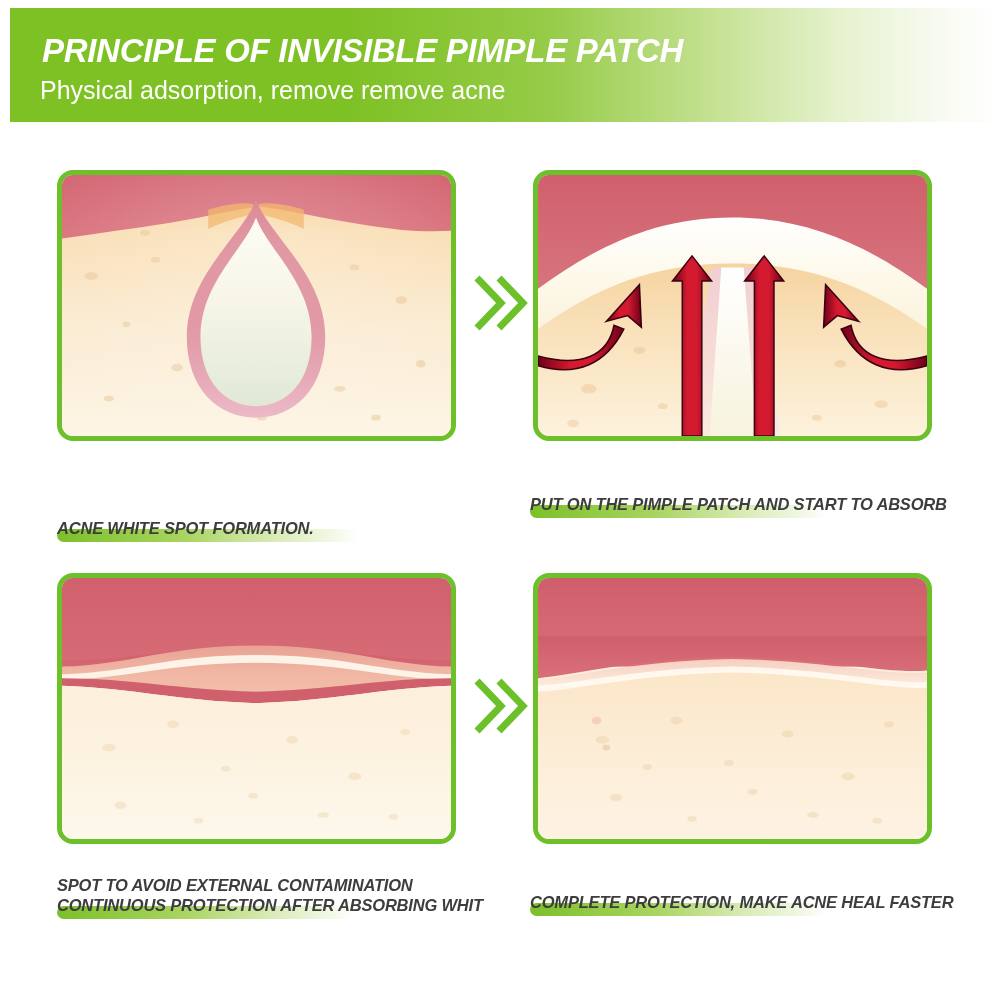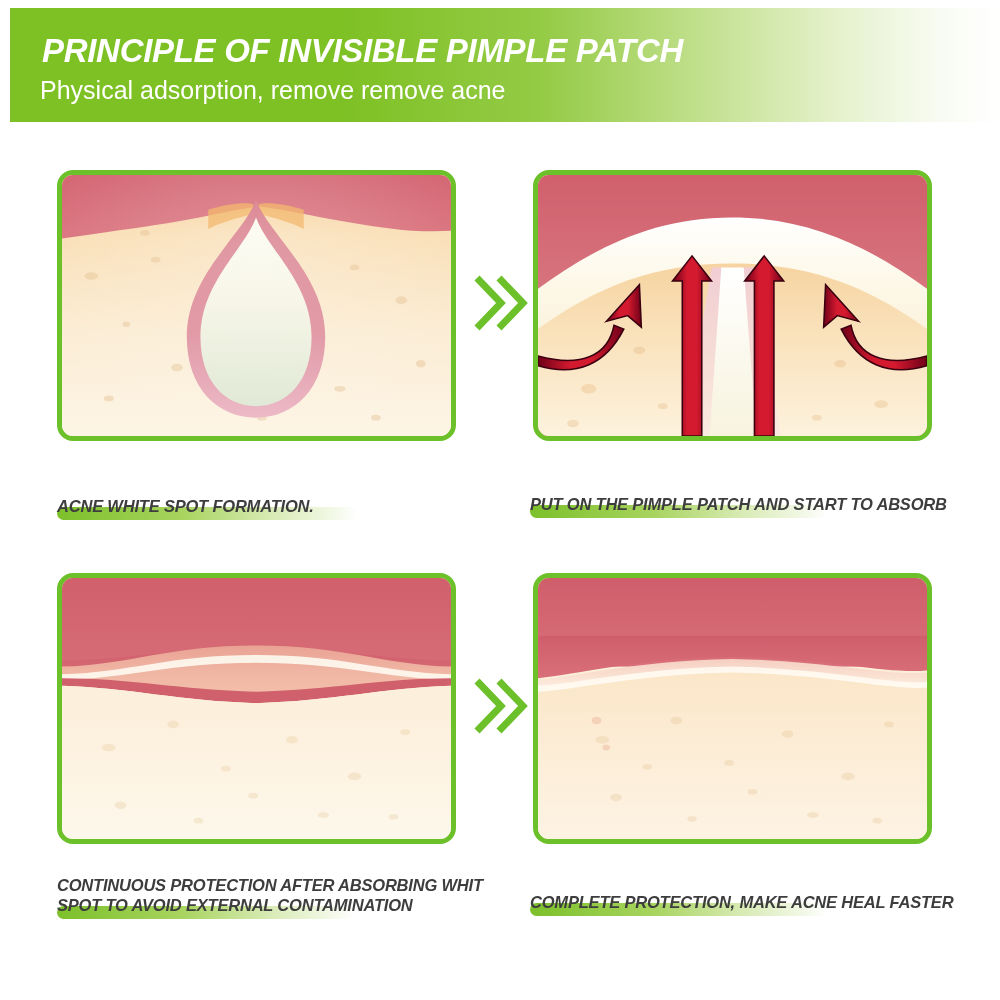--- a/index.html
+++ b/index.html
@@ -92,21 +92,21 @@
     height: 13px;
     border-radius: 7px;
     z-index: 0;
   }
   .caption .ctext {
     position: relative;
     z-index: 1;
     display: block;
   }
 
-  #caption-1 { left: 57px;  top: 496px; text-align: center; }
+  #caption-1 { left: 57px;  top: 518px; text-align: center; }
   #caption-1 .bar { top: 11px; width: 300px;
     background: linear-gradient(to right, #7cc02a 0%, #a8d45f 42%, #d9ebb6 72%, #f2f8e6 92%, #ffffff 100%); }
 
   #caption-2 { left: 530px; top: 494px; text-align: right; }
   #caption-2 .bar { top: 11px; width: 297px;
     background: linear-gradient(to right, #7cc02a 0%, #a8d45f 42%, #d9ebb6 72%, #f2f8e6 92%, #ffffff 100%); }
 
   #caption-3 { left: 57px;  top: 875px; }
   #caption-3 .bar { top: 31px; width: 297px;
     background: linear-gradient(to right, #7cc02a 0%, #a8d45f 42%, #d9ebb6 72%, #f2f8e6 92%, #ffffff 100%); }
@@ -397,20 +397,20 @@
     </g>
     <g opacity="0.30" fill="#e29a80">
       <ellipse cx="60" cy="148" rx="5" ry="4"></ellipse>
       <ellipse cx="70" cy="176" rx="4" ry="3"></ellipse>
     </g>
   </svg>
 </div>
 
 <div class="caption" id="caption-3">
   <span class="bar"></span>
+  <span class="ctext">SPOT TO AVOID EXTERNAL CONTAMINATION</span>
   <span class="ctext">CONTINUOUS PROTECTION AFTER ABSORBING WHIT</span>
-  <span class="ctext">SPOT TO AVOID EXTERNAL CONTAMINATION</span>
 </div>
 
 <div class="caption" id="caption-4">
   <span class="bar"></span>
   <span class="ctext">COMPLETE PROTECTION, MAKE ACNE HEAL FASTER</span>
 </div>
 
 </body></html>

